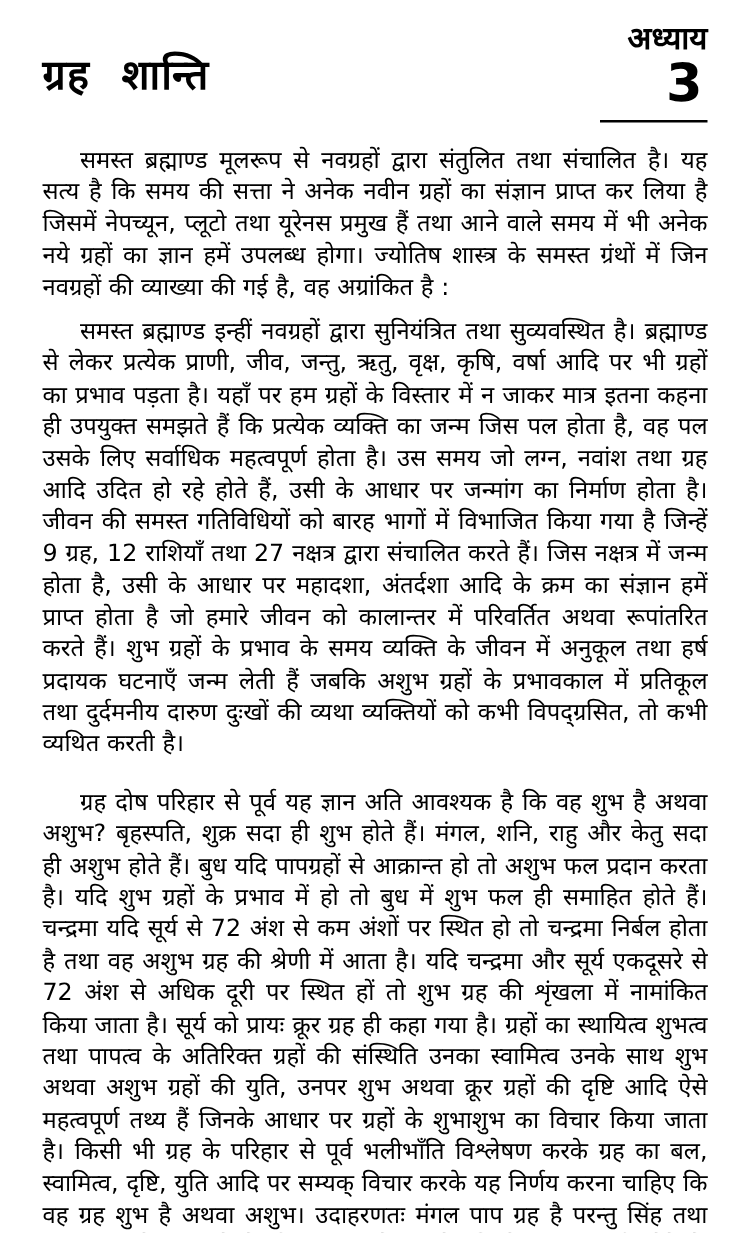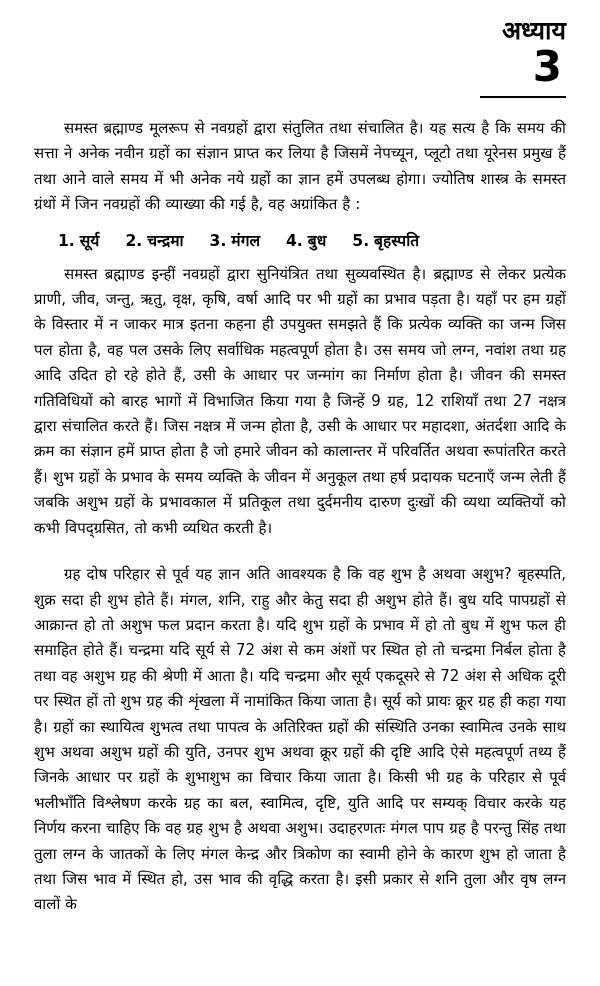--- a/index.html
+++ b/index.html
@@ -60,21 +60,21 @@
     top: 78px;
     width: 86px;
     border-bottom: 2px solid #000;
   }
   
   .body-text {
     margin-top: 12px;
   }
   p.para {
     margin: 0 0 0 0;
-    font-size: 15px;
+    font-size: 19px;
     line-height: 25.4px;
     text-align: justify;
     text-justify: inter-word;
     text-indent: 30px;
     word-spacing: 0.2px;
   }
   p.para + p.para {
     margin-top: 21px;
   }
   
@@ -97,46 +97,30 @@
   .graha-row.row1 .graha-item { margin-right: 26px; }
   .graha-row.row2 .graha-item { margin-right: 34px; }
   .graha-num { margin-right: 5px; }
 </style>
 </head>
 <body>
 
 <div class="page">
 
   <div class="header">
+    <div class="chapter-title">ग्रह  शान्ति</div>
     <div class="chapter-label">अध्याय</div>
     <div class="chapter-number">3</div>
     <div class="number-rule"></div>
   </div>
 
   <div class="body-text">
 
     <p class="para">समस्त ब्रह्माण्ड मूलरूप से नवग्रहों द्वारा संतुलित तथा संचालित है। यह सत्य है कि समय की सत्ता ने अनेक नवीन ग्रहों का संज्ञान प्राप्त कर लिया है जिसमें नेपच्यून, प्लूटो तथा यूरेनस प्रमुख हैं तथा आने वाले समय में भी अनेक नये ग्रहों का ज्ञान हमें उपलब्ध होगा। ज्योतिष शास्त्र के समस्त ग्रंथों में जिन नवग्रहों की व्याख्या की गई है, वह अग्रांकित है :</p>
 
     <div class="graha-list">
-      <div class="graha-row row1">
-        <span class="graha-item">
-          <span class="graha-num">1.</span><span>सूर्य</span>
-        </span>
-        <span class="graha-item">
-          <span class="graha-num">2.</span><span>चन्द्रमा</span>
-        </span>
-        <span class="graha-item">
-          <span class="graha-num">3.</span><span>मंगल</span>
-        </span>
-        <span class="graha-item">
-          <span class="graha-num">4.</span><span>बुध</span>
-        </span>
-        <span class="graha-item">
-          <span class="graha-num">5.</span><span>बृहस्पति</span>
-        </span>
-      </div>
     </div>
 
     <p class="para">समस्त ब्रह्माण्ड इन्हीं नवग्रहों द्वारा सुनियंत्रित तथा सुव्यवस्थित है। ब्रह्माण्ड से लेकर प्रत्येक प्राणी, जीव, जन्तु, ऋतु, वृक्ष, कृषि, वर्षा आदि पर भी ग्रहों का प्रभाव पड़ता है। यहाँ पर हम ग्रहों के विस्तार में न जाकर मात्र इतना कहना ही उपयुक्त समझते हैं कि प्रत्येक व्यक्ति का जन्म जिस पल होता है, वह पल उसके लिए सर्वाधिक महत्वपूर्ण होता है। उस समय जो लग्न, नवांश तथा ग्रह आदि उदित हो रहे होते हैं, उसी के आधार पर जन्मांग का निर्माण होता है। जीवन की समस्त गतिविधियों को बारह भागों में विभाजित किया गया है जिन्हें 9 ग्रह, 12 राशियाँ तथा 27 नक्षत्र द्वारा संचालित करते हैं। जिस नक्षत्र में जन्म होता है, उसी के आधार पर महादशा, अंतर्दशा आदि के क्रम का संज्ञान हमें प्राप्त होता है जो हमारे जीवन को कालान्तर में परिवर्तित अथवा रूपांतरित करते हैं। शुभ ग्रहों के प्रभाव के समय व्यक्ति के जीवन में अनुकूल तथा हर्ष प्रदायक घटनाएँ जन्म लेती हैं जबकि अशुभ ग्रहों के प्रभावकाल में प्रतिकूल तथा दुर्दमनीय दारुण दुःखों की व्यथा व्यक्तियों को कभी विपद्ग्रसित, तो कभी व्यथित करती है।</p>
     <p class="para">ग्रह दोष परिहार से पूर्व यह ज्ञान अति आवश्यक है कि वह शुभ है अथवा अशुभ? बृहस्पति, शुक्र सदा ही शुभ होते हैं। मंगल, शनि, राहु और केतु सदा ही अशुभ होते हैं। बुध यदि पापग्रहों से आक्रान्त हो तो अशुभ फल प्रदान करता है। यदि शुभ ग्रहों के प्रभाव में हो तो बुध में शुभ फल ही समाहित होते हैं। चन्द्रमा यदि सूर्य से 72 अंश से कम अंशों पर स्थित हो तो चन्द्रमा निर्बल होता है तथा वह अशुभ ग्रह की श्रेणी में आता है। यदि चन्द्रमा और सूर्य एकदूसरे से 72 अंश से अधिक दूरी पर स्थित हों तो शुभ ग्रह की शृंखला में नामांकित किया जाता है। सूर्य को प्रायः क्रूर ग्रह ही कहा गया है। ग्रहों का स्थायित्व शुभत्व तथा पापत्व के अतिरिक्त ग्रहों की संस्थिति उनका स्वामित्व उनके साथ शुभ अथवा अशुभ ग्रहों की युति, उनपर शुभ अथवा क्रूर ग्रहों की दृष्टि आदि ऐसे महत्वपूर्ण तथ्य हैं जिनके आधार पर ग्रहों के शुभाशुभ का विचार किया जाता है। किसी भी ग्रह के परिहार से पूर्व भलीभाँति विश्लेषण करके ग्रह का बल, स्वामित्व, दृष्टि, युति आदि पर सम्यक् विचार करके यह निर्णय करना चाहिए कि वह ग्रह शुभ है अथवा अशुभ। उदाहरणतः मंगल पाप ग्रह है परन्तु सिंह तथा तुला लग्न के जातकों के लिए मंगल केन्द्र और त्रिकोण का स्वामी होने के कारण शुभ हो जाता है तथा जिस भाव में स्थित हो, उस भाव की वृद्धि करता है। इसी प्रकार से शनि तुला और वृष लग्न वालों के</p>
 
   </div>
 </div>
 
 </body></html>

